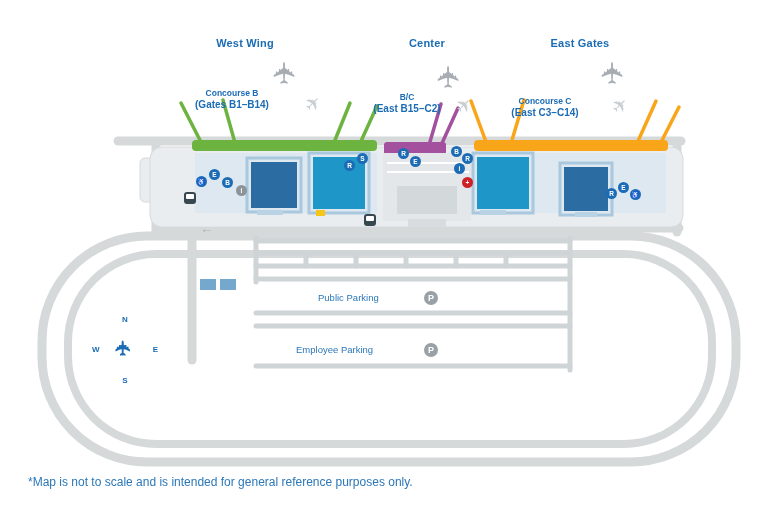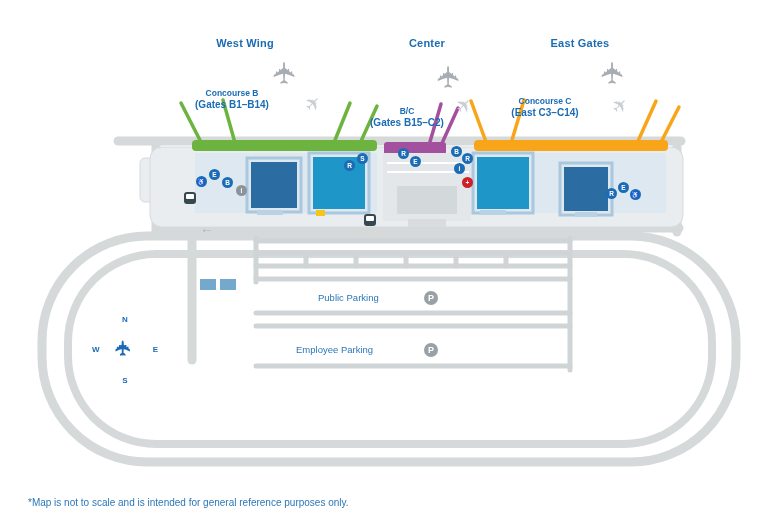--- a/index.html
+++ b/index.html
@@ -18,21 +18,21 @@
   .pcirc{position:absolute;width:14px;height:14px;border-radius:50%;background:#9aa1a6;color:#fff;font-size:9px;font-weight:bold;text-align:center;line-height:14px;}
   .bus{position:absolute;width:12px;height:12px;border-radius:3px;background:#37474f;}
   .bus-body{position:absolute;left:2px;top:2px;width:8px;height:5px;background:#fff;border-radius:1px;display:block;}
   .arrow{position:absolute;color:#aeb4b8;font-size:14px;font-weight:bold;line-height:1;}
   .compass{position:absolute;left:90px;top:315px;width:70px;height:70px;color:#1b6cb5;font-weight:bold;font-size:8px;}
   .compass .cn{position:absolute;left:0;right:0;top:0;text-align:center;}
   .compass .cs{position:absolute;left:0;right:0;bottom:0;text-align:center;}
   .compass .cw{position:absolute;left:2px;top:30px;}
   .compass .ce{position:absolute;right:2px;top:30px;}
   .compass .cplane{position:absolute;left:25px;top:23px;font-size:20px;color:#1b6cb5;line-height:1;transform:rotate(-90deg);}
-  .caption{position:absolute;left:28px;top:475px;color:#2b77b8;font-size:10px;margin-top:22px;}
+  .caption{position:absolute;left:28px;top:475px;color:#2b77b8;font-size:12px;}
 </style>
 </head>
 <body>
 
 <div class="canvas">
 
   <svg width="770" height="513" viewBox="0 0 770 513">
 
     <rect x="42" y="236" width="694" height="226" rx="105" fill="none" stroke="#d6d9da" stroke-width="9"></rect>
     <rect x="68" y="254" width="644" height="190" rx="88" fill="none" stroke="#d6d9da" stroke-width="8"></rect>
@@ -120,23 +120,23 @@
   <span class="plane small" style="left:612px;top:96px">✈</span>
 
   <div class="wing-label" style="left:190px;top:37px">West Wing</div>
   <div class="wing-label" style="left:372px;top:37px">Center</div>
   <div class="wing-label" style="left:525px;top:37px">East Gates</div>
 
   <div class="c-label" style="left:177px;top:88px">
     <span class="l1">Concourse B</span>
     <span class="l2">(Gates B1–B14)</span>
   </div>
-  <div class="c-label" style="left:352px;top:106px">
+  <div class="c-label" style="left:352px;top:92px">
     <span class="l1">B/C</span>
-    <span class="l2">(Gates B15–C2)</span>
+    <span class="l2">(East B15–C2)</span>
   </div>
   <div class="c-label" style="left:490px;top:96px">
     <span class="l1">Concourse C</span>
     <span class="l2">(East C3–C14)</span>
   </div>
 
   <span class="cicon" style="left:196px;top:176px">♿</span>
   <span class="cicon" style="left:209px;top:169px">E</span>
   <span class="cicon" style="left:222px;top:177px">B</span>
   <span class="cicon gray" style="left:236px;top:185px">i</span>

